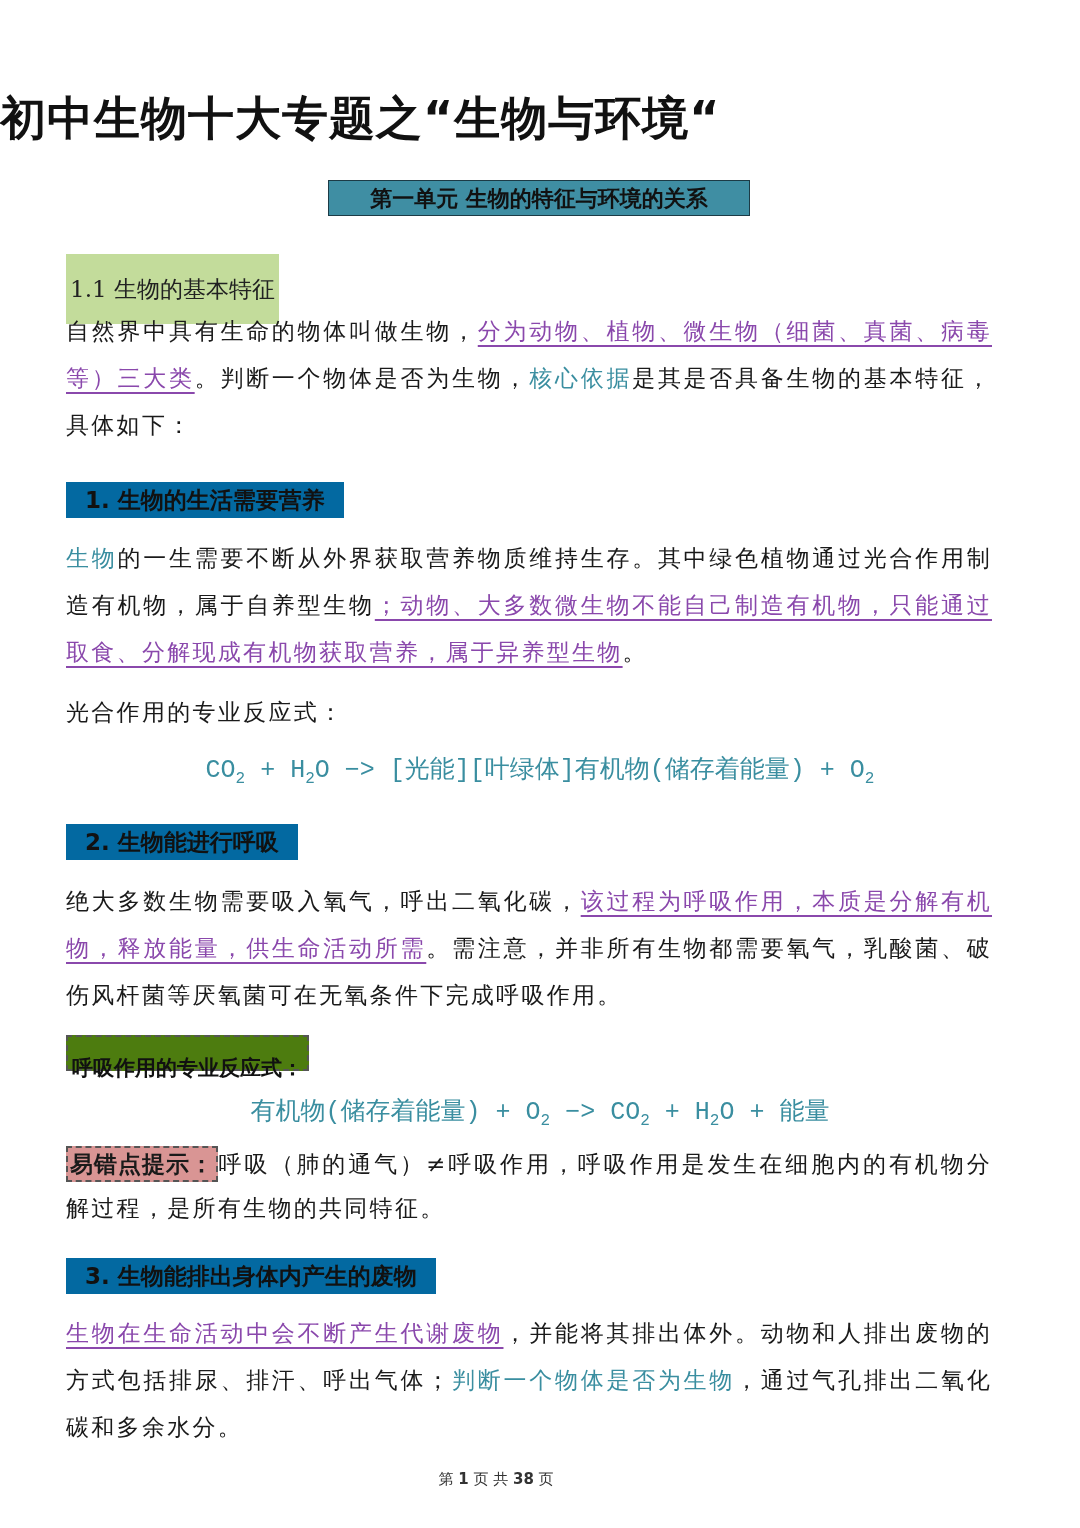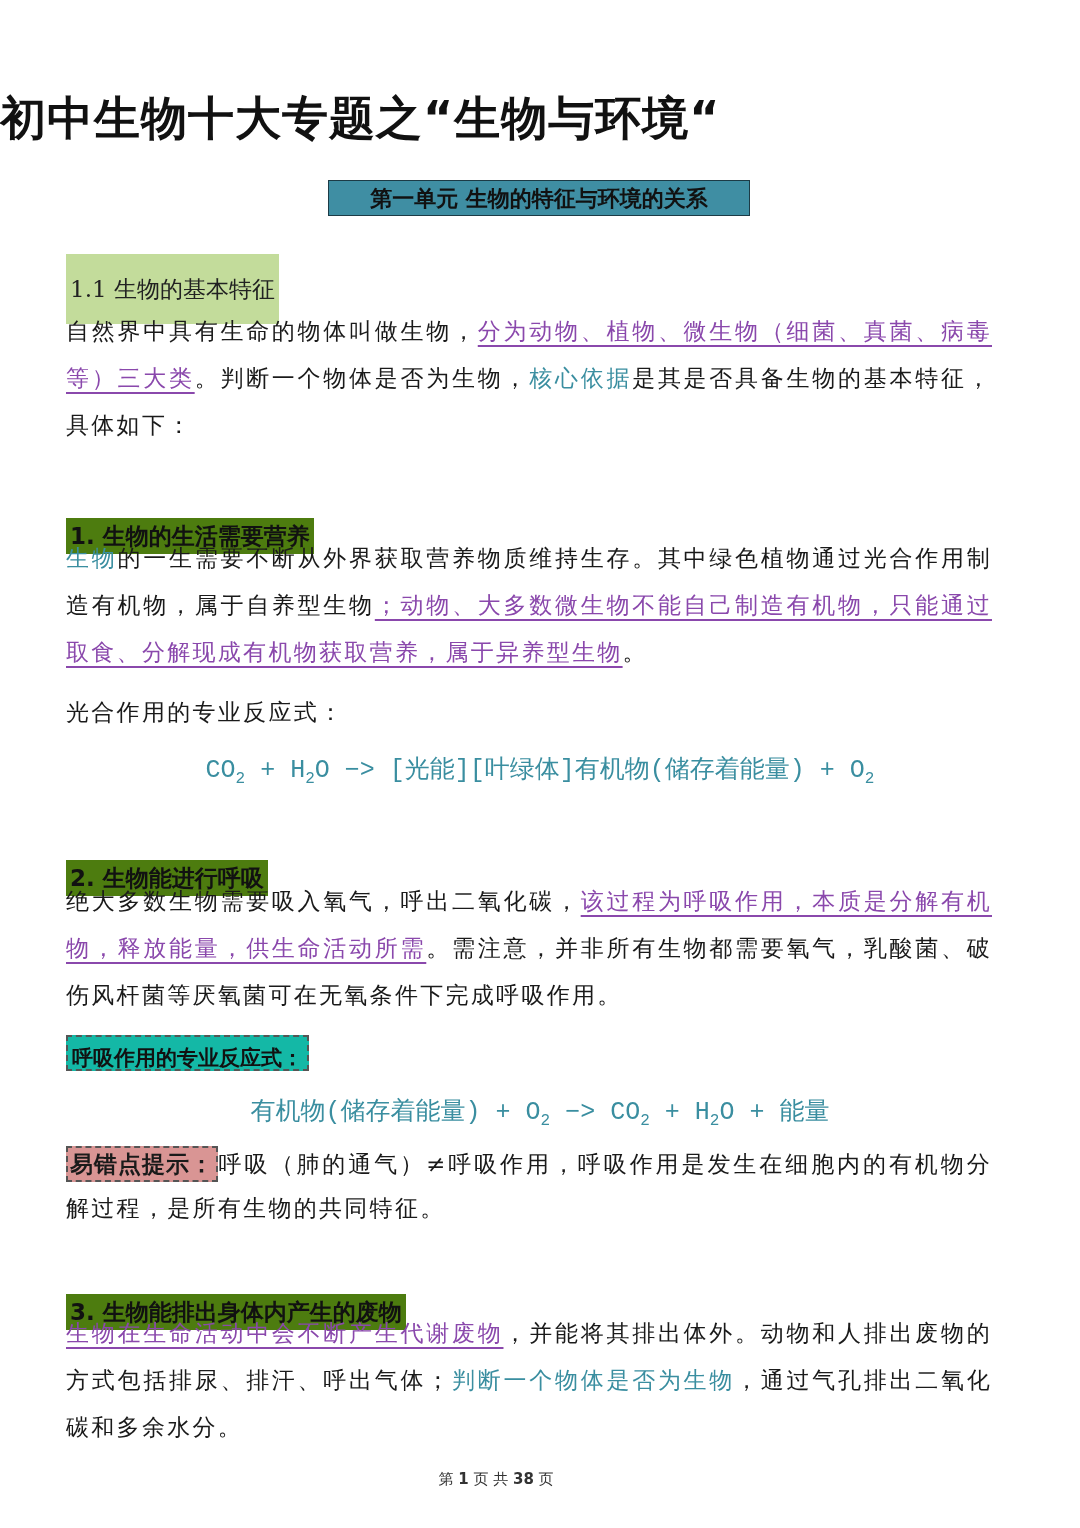--- a/index.html
+++ b/index.html
@@ -6,25 +6,25 @@
   body { width: 1080px; height: 1528px; position: relative; overflow: hidden;
          font-family: "DejaVu Serif", "Liberation Serif", serif; color: #1a1a1a; }
   .title { position: absolute; top: 88px; left: 0; width: 1080px; text-align: left;
            font-family: "DejaVu Sans", "Liberation Sans", sans-serif; font-weight: bold;
            font-size: 46px; letter-spacing: 1px; color: #111; }
   .unit { position: absolute; top: 180px; left: 328px; width: 422px; height: 36px;
           background: #3f8ea3; border: 1px solid #1c3b46; box-sizing: border-box;
           font-weight: bold; font-size: 22px; line-height: 34px; text-align: center; color: #111; }
   .sec-green { position: absolute; top: 254px; left: 66px; padding: 16px 4px; height: 38px; line-height: 38px;
                background: #c3dc9b; font-size: 23px; color: #222; }
-  .sec-orange { position: absolute; left: 66px; padding: 0 4px; height: 36px; line-height: 36px;
-                background: #4d7c0f; font-weight: bold; font-size: 23px; color: #111;
-                font-family: "DejaVu Sans", "Liberation Sans", sans-serif; margin-top: 36px; }
-  .sec-red { position: absolute; left: 66px; padding: 3px 4px; height: 36px; line-height: 36px;
-             background: #14b8a6; border: 2px dashed #555; box-sizing: border-box;
+  .sec-orange { position: absolute; left: 66px; padding: 0 19px; height: 36px; line-height: 36px;
+                background: #0369a1; font-weight: bold; font-size: 23px; color: #111;
+                font-family: "DejaVu Sans", "Liberation Sans", sans-serif; }
+  .sec-red { position: absolute; left: 66px; padding: 13px 4px; height: 36px; line-height: 36px;
+             background: #4d7c0f; border: 2px dashed #555; box-sizing: border-box;
              font-weight: bold; font-size: 21px; color: #111;
              font-family: "DejaVu Sans", "Liberation Sans", sans-serif; }
   .para { position: absolute; left: 66px; width: 926px; font-size: 23px; line-height: 47px;
           letter-spacing: 2.3px; text-align: justify; }
   .u { color: #8a48ac; text-decoration: underline; text-decoration-color: #8a48ac;
        text-underline-offset: 6px; text-decoration-thickness: 2px; }
   .t { color: #3a8ea0; }
   .formula { position: absolute; left: 0; width: 1080px; text-align: center; color: #3a8ea0;
              font-size: 25px; font-family: Liberation Mono, monospace; }
   .formula sub { font-size: 16px; }

